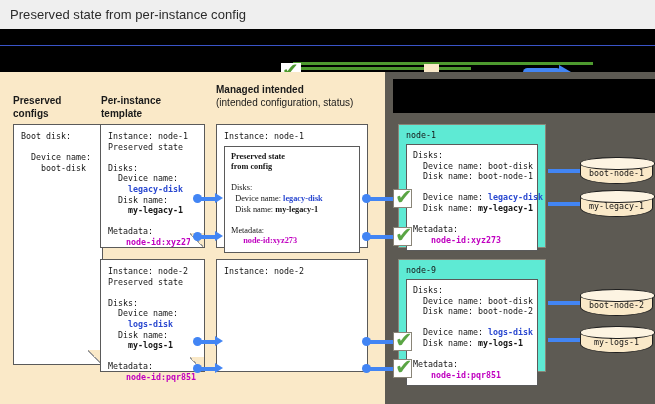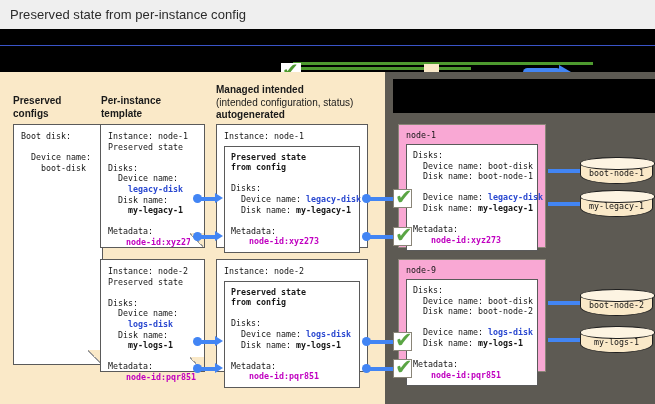--- a/index.html
+++ b/index.html
@@ -143,26 +143,27 @@
   #card-cfg-1 { left: 100px; top: 124px; width: 105px; height: 124px; }
   #card-cfg-2 { left: 100px; top: 259px; width: 105px; height: 113px; }
   
   #card-mi-1 { left: 216px; top: 124px; width: 152px; height: 124px; }
   #card-mi-2 { left: 216px; top: 259px; width: 152px; height: 113px; }
   .inner-box {
     border: 1px solid #5a5a5a;
     margin: 4px 0 0 0;
     padding: 5px 6px;
     background: #ffffff;
+    font-family: Liberation Serif, serif;
   }
 
   
   .node-wrap {
     position: absolute;
-    background: #f9a8d4;
+    background: #5eead4;
     border: 1px solid #8a8578;
     padding: 5px 7px 7px 7px;
   }
   .node-label {
     font-family: "DejaVu Sans Mono", monospace;
     font-size: 8.3px; color: #151515;
     margin-bottom: 4px;
   }
   .node-inner {
     background: #ffffff;
@@ -268,21 +269,20 @@
   <div>Preserved</div>
   <div>configs</div>
 </div>
 <div class="col-head" id="head-configs">
   <div>Per-instance</div>
   <div>template</div>
 </div>
 <div class="col-head" id="head-managed">
   <div>Managed intended</div>
   <div class="sub">(intended configuration, status)</div>
-  <div>autogenerated</div>
 </div>
 
 <div class="card" id="card-template"><span>Boot disk:</span>
 
   <span>Device name:</span>
     <span>boot-disk</span><div class="fold"></div></div>
 
 <div class="card" id="card-cfg-1"><span>Instance: node-1</span>
 <span>Preserved state</span>
 
@@ -310,29 +310,21 @@
 <div class="card" id="card-mi-1"><span>Instance: node-1</span><div class="inner-box"><span class="b">Preserved state</span>
 <span class="b">from config</span>
 
 <span>Disks:</span>
   <span>Device name: </span><span class="blue">legacy-disk</span>
   <span>Disk name: </span><span class="b">my-legacy-1</span>
 
 <span>Metadata:</span>
   <span class="purple">node-id:xyz273</span></div></div>
 
-<div class="card" id="card-mi-2"><span>Instance: node-2</span><div class="inner-box"><span class="b">Preserved state</span>
-<span class="b">from config</span>
-
-<span>Disks:</span>
-  <span>Device name: </span><span class="blue">logs-disk</span>
-  <span>Disk name: </span><span class="b">my-logs-1</span>
-
-<span>Metadata:</span>
-  <span class="purple">node-id:pqr851</span></div></div>
+<div class="card" id="card-mi-2"><span>Instance: node-2</span></div>
 
 <div class="node-wrap" id="node-1-wrap">
   <div class="node-label">node-1</div>
   <div class="node-inner"><span>Disks:</span>
   <span>Device name: </span><span>boot-disk</span>
   <span>Disk name: </span><span>boot-node-1</span>
 
   <span>Device name: </span><span class="blue">legacy-disk</span>
   <span>Disk name: </span><span class="b">my-legacy-1</span>
 

